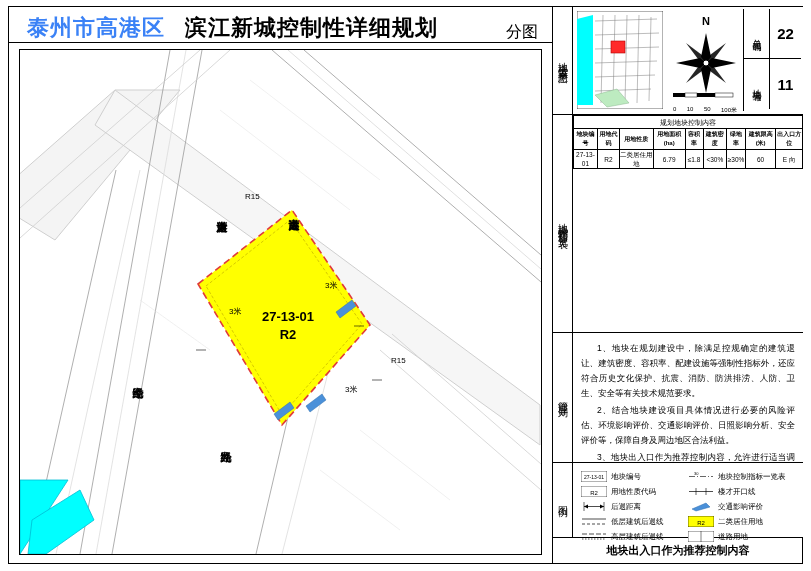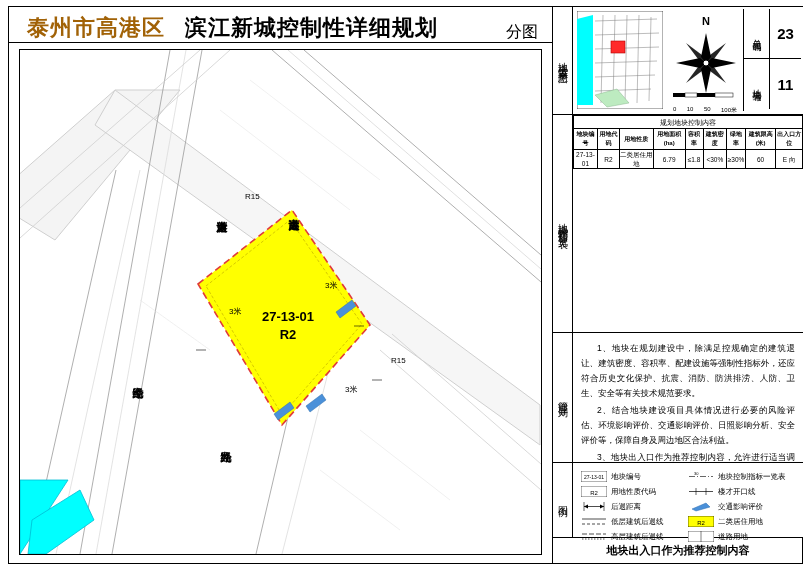--- a/index.html
+++ b/index.html
@@ -23,21 +23,21 @@
     overflow:hidden;
   }
   .title-bar{
     position:absolute;left:0;top:0;width:543px;height:36px;
     border-bottom:1px solid #000;
     box-sizing:border-box;
     background:#fff;
   }
   .title-red{
     position:absolute;left:18px;top:6px;
-    font-size:22px;font-weight:bold;color:#a16207;
+    font-size:22px;font-weight:bold;color:#3b82f6;
     letter-spacing:1px;
     font-family:"DejaVu Sans",sans-serif;
   }
   .title-black{
     position:absolute;left:176px;top:6px;
     font-size:22px;font-weight:bold;color:#000;
     letter-spacing:1px;
     font-family:Liberation Sans, sans-serif;
   }
   .title-sub{
@@ -278,21 +278,21 @@
             <span>0</span>
             <span>10</span>
             <span>50</span>
             <span>100米</span>
           </div>
         </div>
 
         <div class="unit-table">
           <div class="ut-row">
             <div class="ut-k">单元编码</div>
-            <div class="ut-v">23</div>
+            <div class="ut-v">22</div>
           </div>
           <div class="ut-row">
             <div class="ut-k">地块编号</div>
             <div class="ut-v">11</div>
           </div>
         </div>
       </div>
     </div>
 
     <div class="sidetab" style="top:108px;height:218px;">地块控制指标一览表</div>

